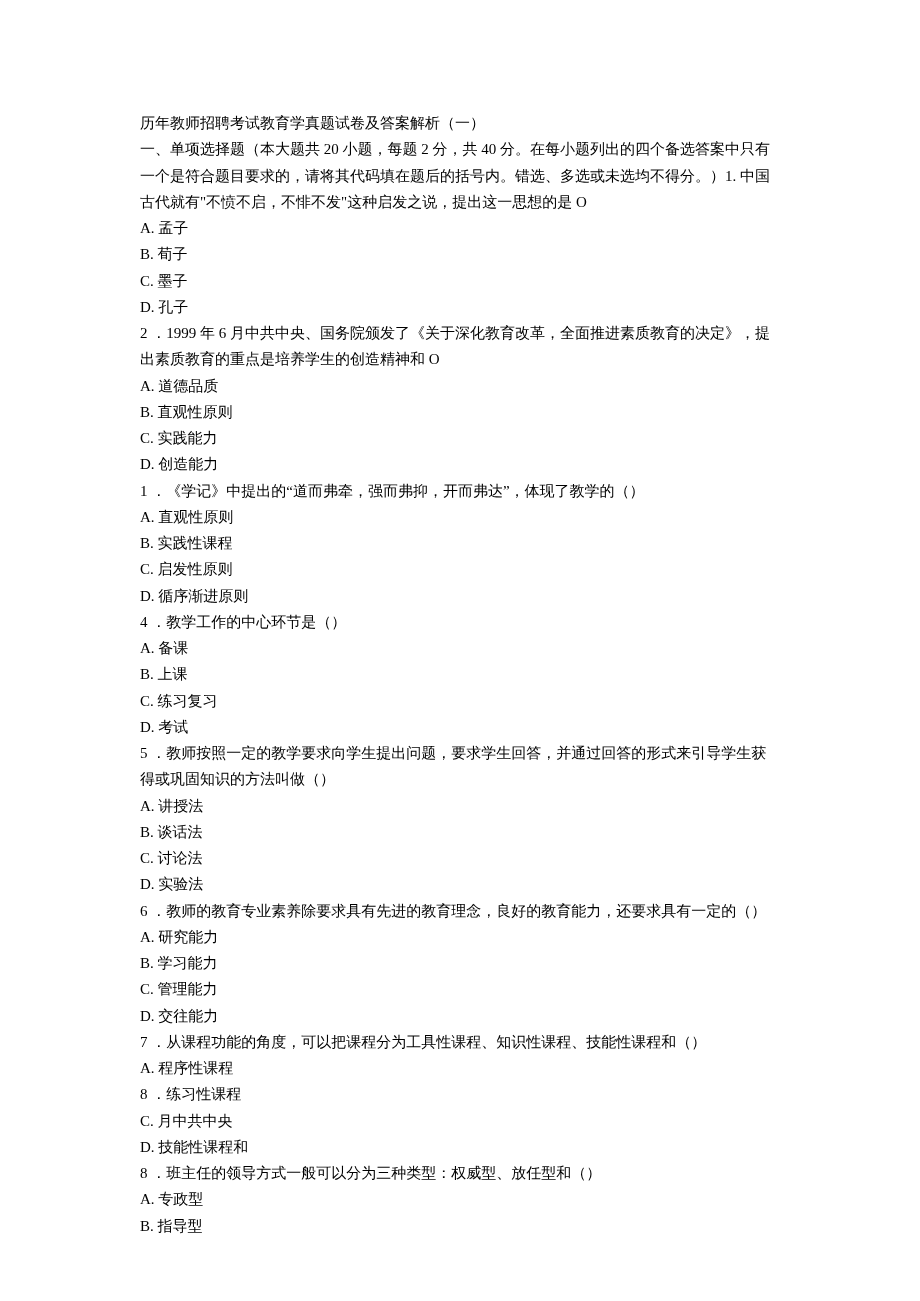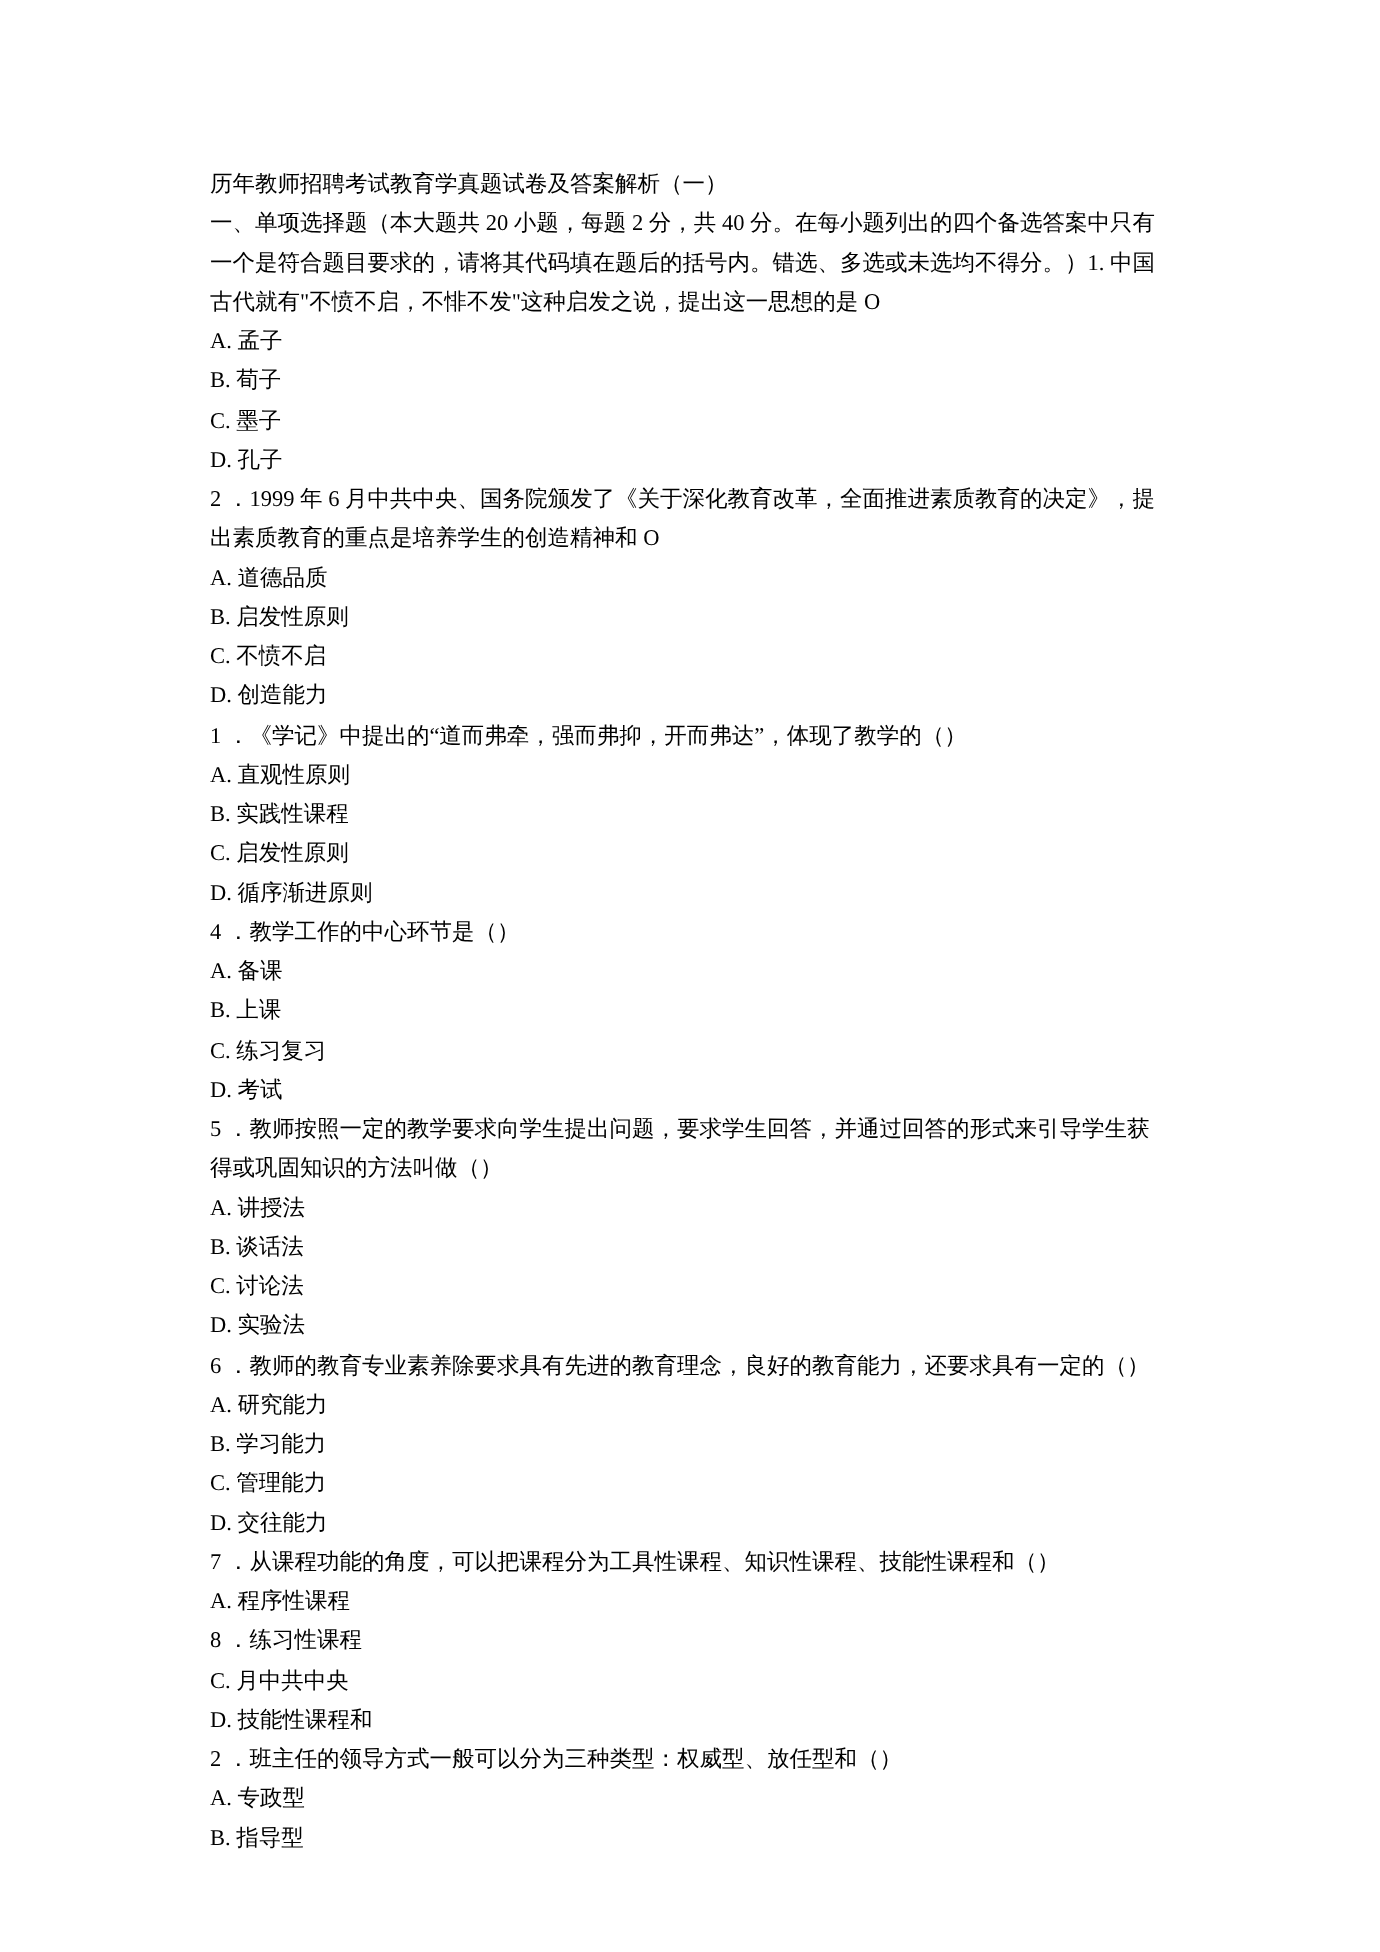--- a/index.html
+++ b/index.html
@@ -21,22 +21,22 @@
 <body>
 
 <span class="line">历年教师招聘考试教育学真题试卷及答案解析（一）</span>
 <span class="line">一、单项选择题（本大题共 20 小题，每题 2 分，共 40 分。在每小题列出的四个备选答案中只有一个是符合题目要求的，请将其代码填在题后的括号内。错选、多选或未选均不得分。）1. 中国古代就有"不愤不启，不悱不发"这种启发之说，提出这一思想的是 O</span>
 <span class="line">A. 孟子</span>
 <span class="line">B. 荀子</span>
 <span class="line">C. 墨子</span>
 <span class="line">D. 孔子</span>
 <span class="line">2 ．1999 年 6 月中共中央、国务院颁发了《关于深化教育改革，全面推进素质教育的决定》，提出素质教育的重点是培养学生的创造精神和 O</span>
 <span class="line">A. 道德品质</span>
-<span class="line">B. 启发性原则</span>
-<span class="line">C. 不愤不启</span>
+<span class="line">B. 直观性原则</span>
+<span class="line">C. 实践能力</span>
 <span class="line">D. 创造能力</span>
 <span class="line">1 ．《学记》中提出的“道而弗牵，强而弗抑，开而弗达”，体现了教学的（）</span>
 <span class="line">A. 直观性原则</span>
 <span class="line">B. 实践性课程</span>
 <span class="line">C. 启发性原则</span>
 <span class="line">D. 循序渐进原则</span>
 <span class="line">4 ．教学工作的中心环节是（）</span>
 <span class="line">A. 备课</span>
 <span class="line">B. 上课</span>
 <span class="line">C. 练习复习</span>
@@ -49,15 +49,15 @@
 <span class="line">6 ．教师的教育专业素养除要求具有先进的教育理念，良好的教育能力，还要求具有一定的（）</span>
 <span class="line">A. 研究能力</span>
 <span class="line">B. 学习能力</span>
 <span class="line">C. 管理能力</span>
 <span class="line">D. 交往能力</span>
 <span class="line">7 ．从课程功能的角度，可以把课程分为工具性课程、知识性课程、技能性课程和（）</span>
 <span class="line">A. 程序性课程</span>
 <span class="line">8 ．练习性课程</span>
 <span class="line">C. 月中共中央</span>
 <span class="line">D. 技能性课程和</span>
-<span class="line">2 ．班主任的领导方式一般可以分为三种类型：权威型、放任型和（）</span>
+<span class="line">8 ．班主任的领导方式一般可以分为三种类型：权威型、放任型和（）</span>
 <span class="line">A. 专政型</span>
 <span class="line">B. 指导型</span>
 
 </body></html>

